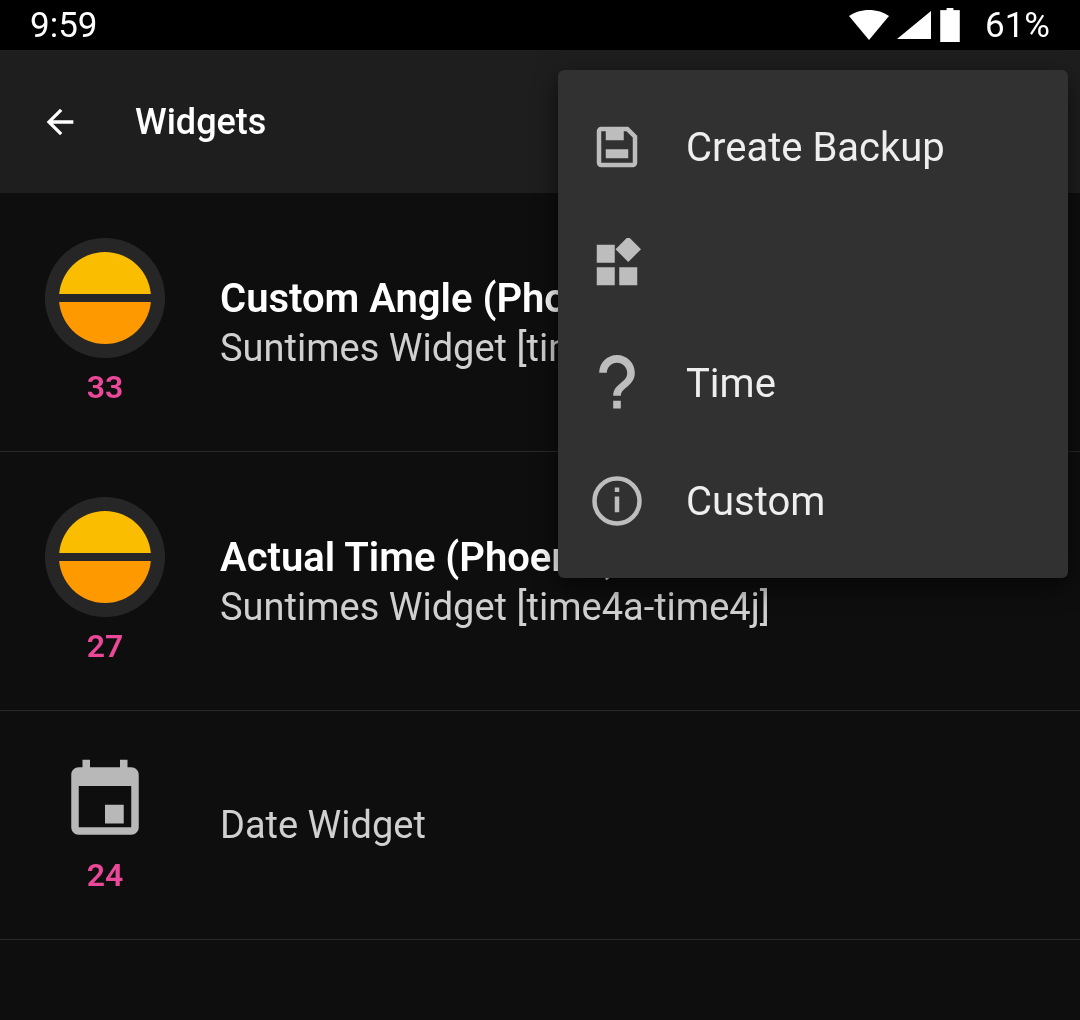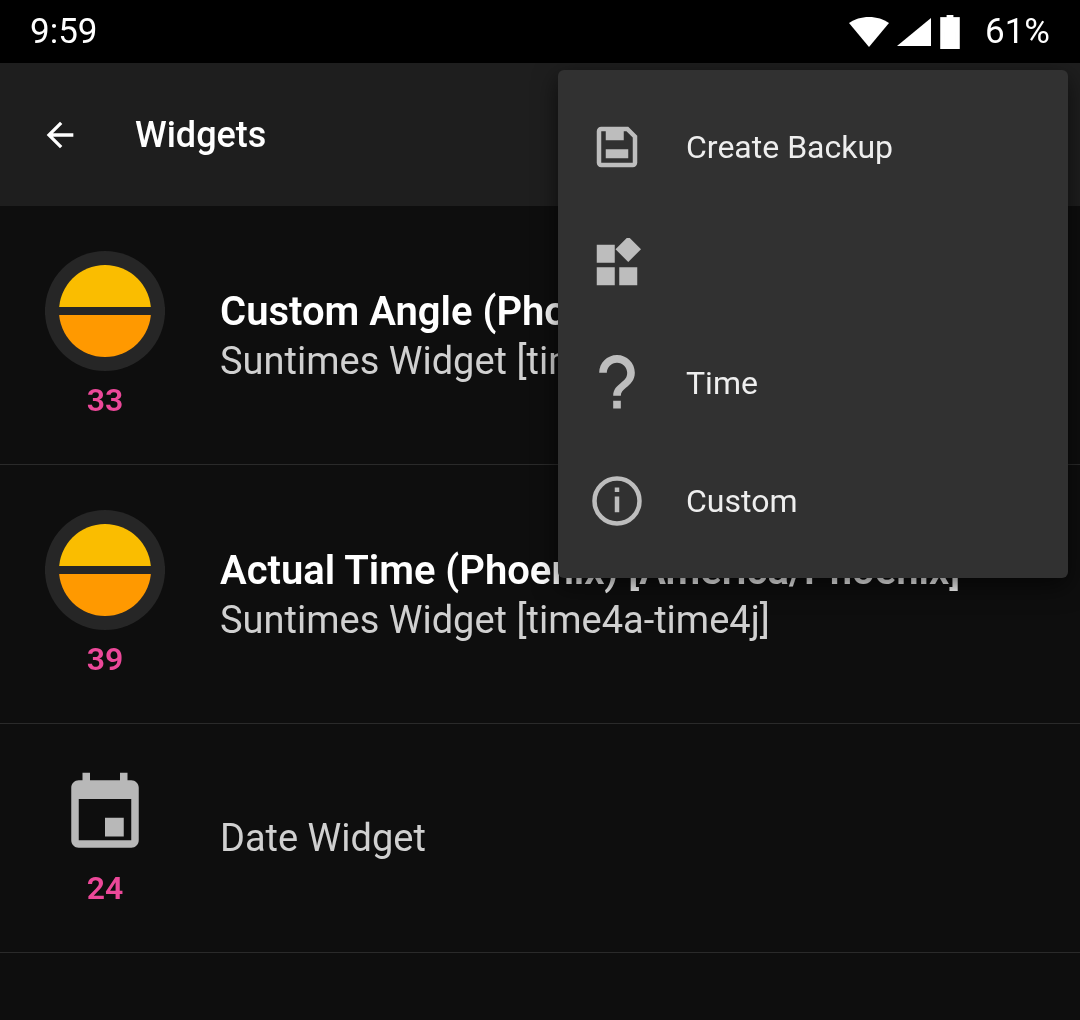--- a/index.html
+++ b/index.html
@@ -10,21 +10,21 @@
     body {
       width: 1080px;
       height: 1020px;
       background: #0e0e0e;
       font-family: Roboto, -apple-system, sans-serif;
       color: #fff;
       overflow: hidden;
       position: relative;
     }
     .status-bar {
-      height: 63px;
+      height: 50px;
       background: #000;
       display: flex;
       align-items: center;
       padding: 0 30px;
       justify-content: space-between;
       text-align: center;
     }
     .status-time {
       font-size: 35px;
       font-weight: 400;
@@ -158,21 +158,21 @@
       cursor: pointer;
     }
     .menu-icon {
       width: 58px;
       height: 58px;
       display: flex;
       align-items: center;
       justify-content: center;
     }
     .menu-label {
-      font-size: 32px;
+      font-size: 40px;
       font-weight: 400;
       color: #eee;
     }
   </style>
 </head>
 <body>
 
 <div class="status-bar">
   <div class="status-time">9:59</div>
   <div class="status-right">
@@ -220,21 +220,21 @@
       <div class="item-title">Custom Angle (Phoenix) [America/Phoenix]</div>
       <div class="item-subtitle">Suntimes Widget [time4a-time4j]</div>
     </div>
   </div>
 
   <div class="list-item">
     <div class="widget-icon-wrap">
       <div class="sun-icon">
         <div class="sun-inner"></div>
       </div>
-      <div class="widget-id">39</div>
+      <div class="widget-id">27</div>
     </div>
     <div class="item-text">
       <div class="item-title">Actual Time (Phoenix) [America/Phoenix]</div>
       <div class="item-subtitle">Suntimes Widget [time4a-time4j]</div>
     </div>
   </div>
 
   <div class="list-item">
     <div class="widget-icon-wrap">
       <div class="calendar-icon">

